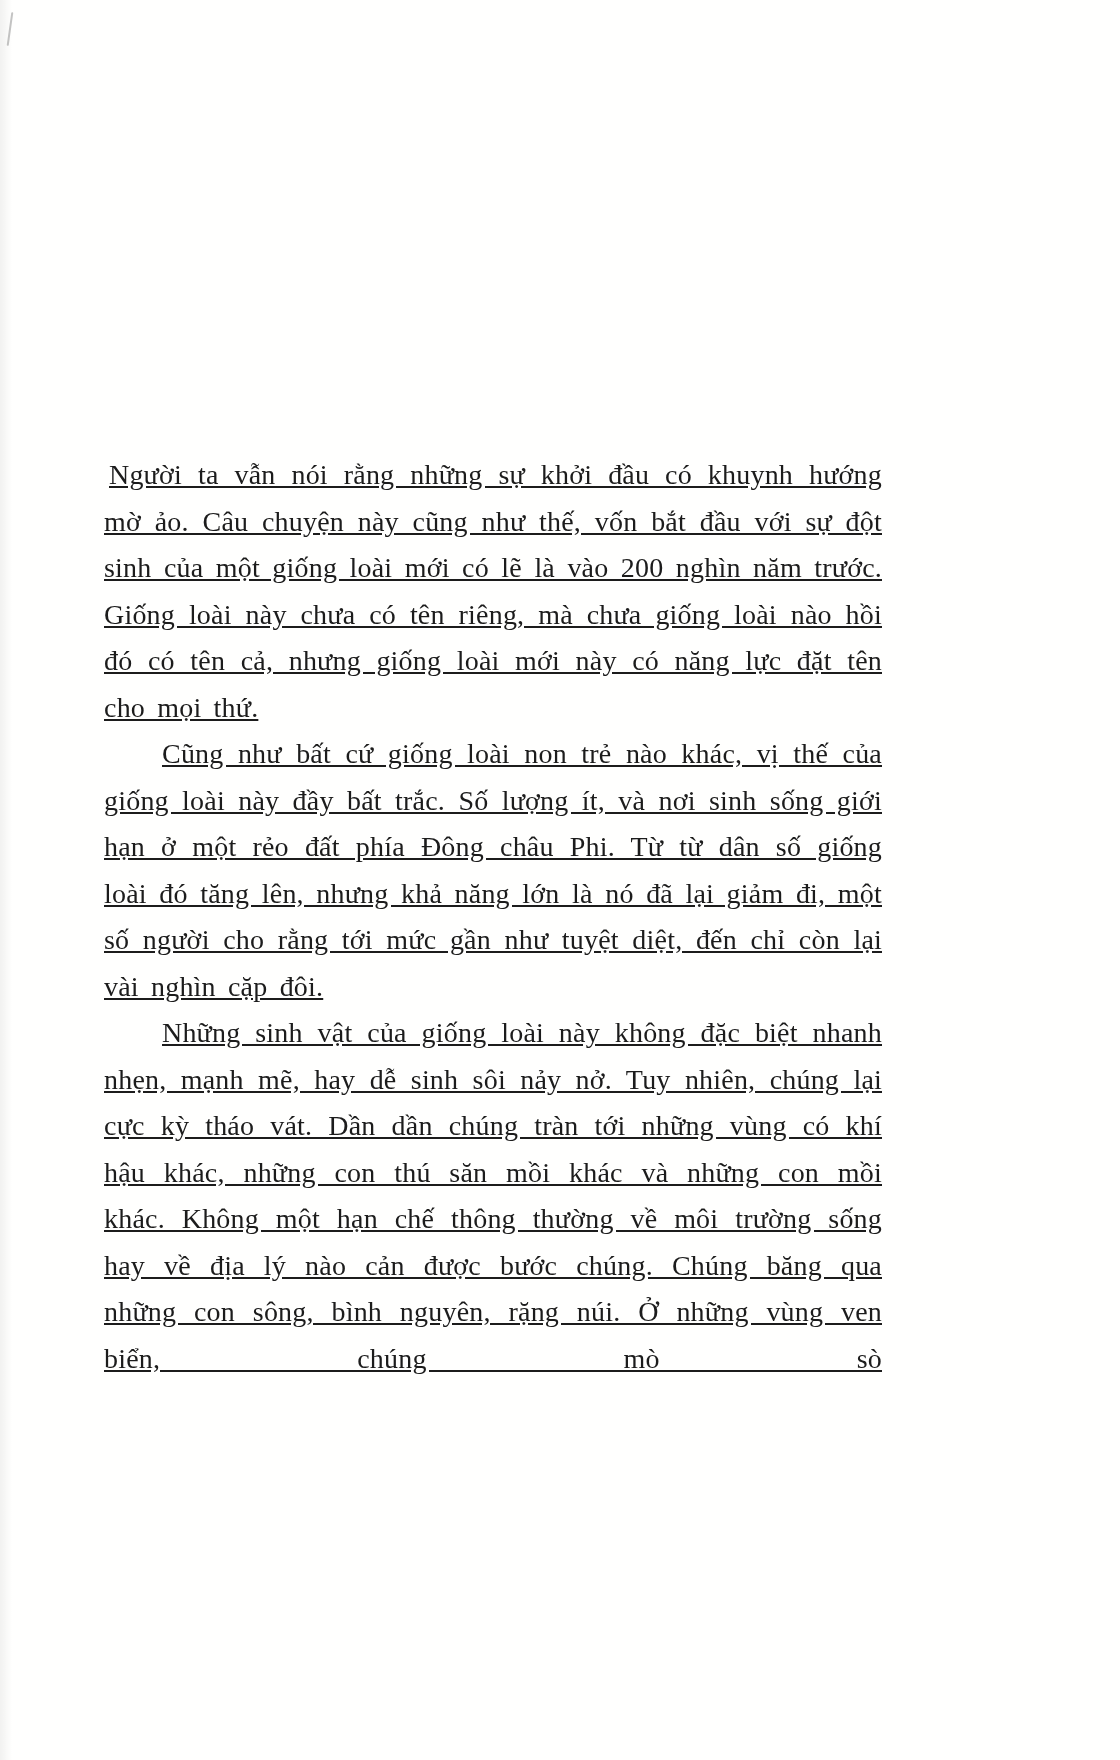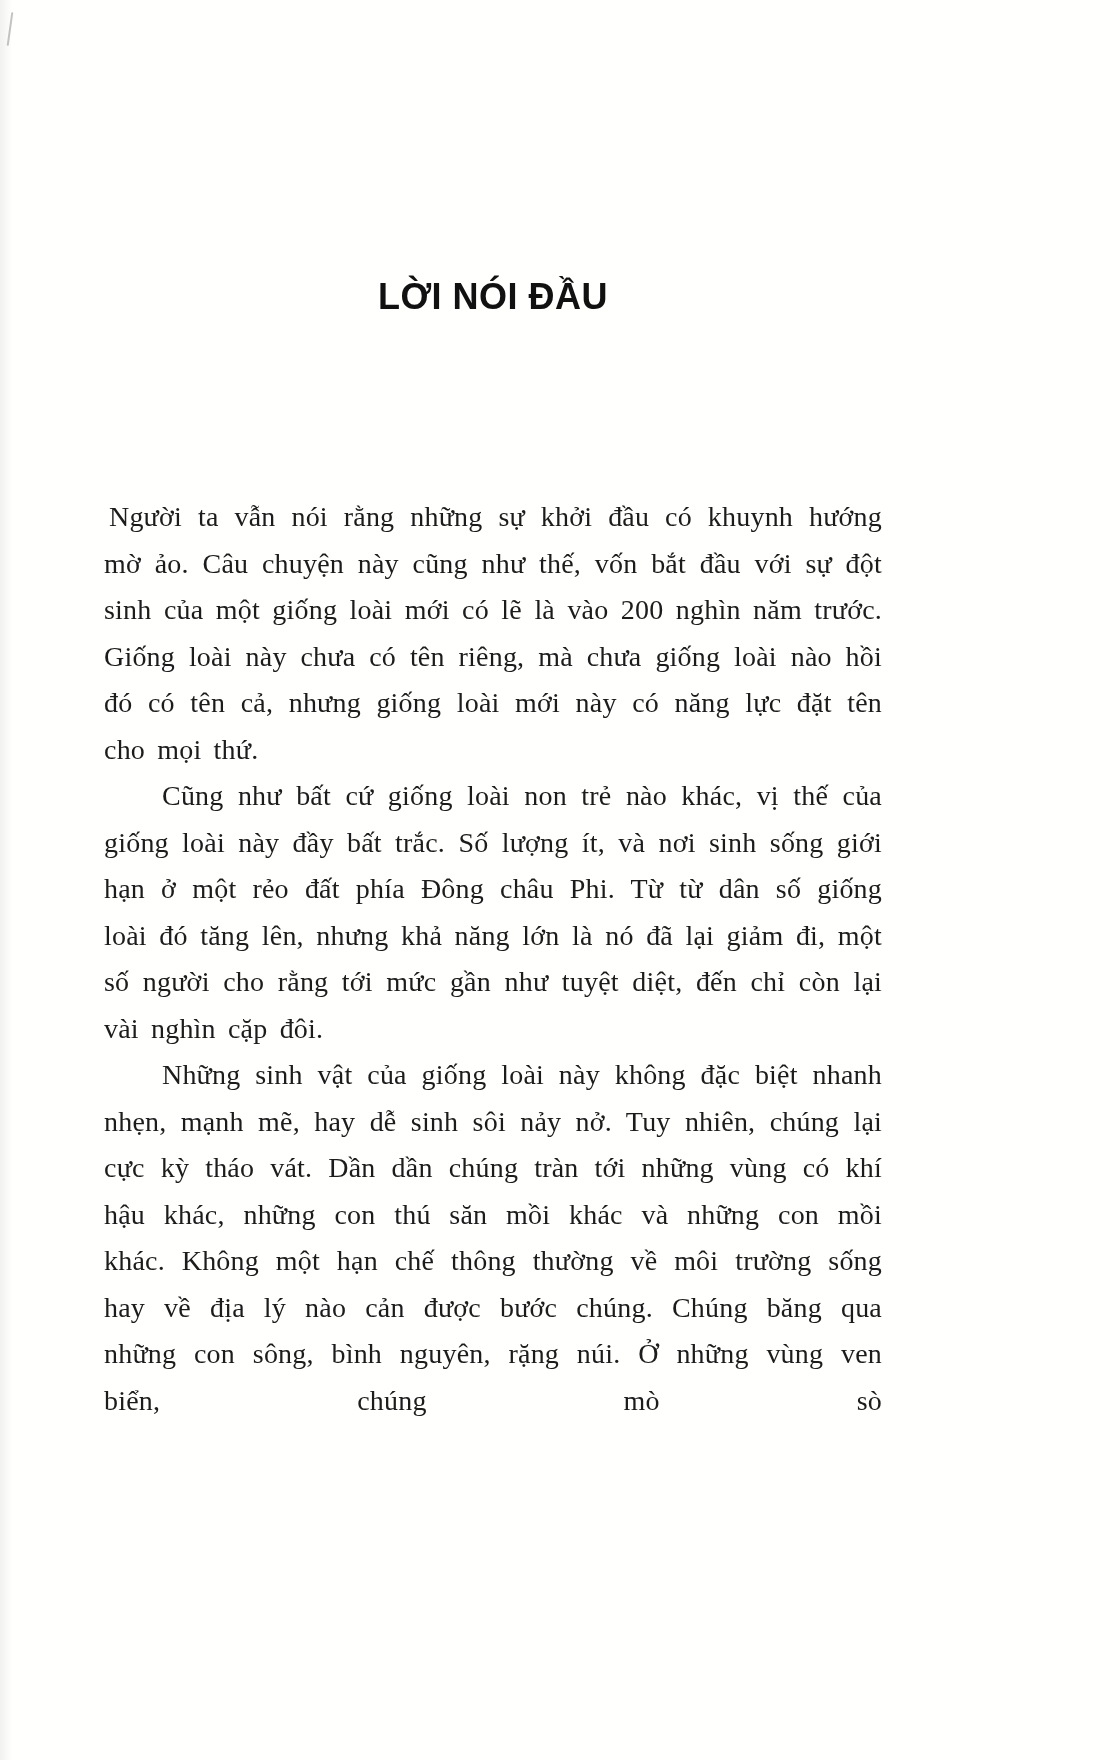--- a/index.html
+++ b/index.html
@@ -45,20 +45,21 @@
     text-align: center;
     font-family: "Liberation Sans", "DejaVu Sans", sans-serif;
     font-weight: 700;
     font-size: 36px;
     letter-spacing: 0.5px;
     color: #111111;
   }
   .body-text {
     margin: 176px 0 0 104px;
     width: 778px;
+    text-decoration: underline;
   }
   .para {
     margin: 0;
     font-size: 28px;
     line-height: 46.5px;
     text-align: justify;
     word-spacing: 5px;
     letter-spacing: 0.2px;
   }
   .para.first {
@@ -71,20 +72,19 @@
   .para.continues {
     text-align-last: justify;
   }
 </style>
 </head>
 <body>
 
 <div class="page">
   <div class="scan-mark"></div>
 
-  <h1 class="title">LỜI NÓI ĐẦU</h1>
 
   <div class="body-text">
     <p class="para first">Người ta vẫn nói rằng những sự khởi đầu có khuynh hướng mờ ảo. Câu chuyện này cũng như thế, vốn bắt đầu với sự đột sinh của một giống loài mới có lẽ là vào 200 nghìn năm trước. Giống loài này chưa có tên riêng, mà chưa giống loài nào hồi đó có tên cả, nhưng giống loài mới này có năng lực đặt tên cho mọi thứ.</p>
     <p class="para indent">Cũng như bất cứ giống loài non trẻ nào khác, vị thế của giống loài này đầy bất trắc. Số lượng ít, và nơi sinh sống giới hạn ở một rẻo đất phía Đông châu Phi. Từ từ dân số giống loài đó tăng lên, nhưng khả năng lớn là nó đã lại giảm đi, một số người cho rằng tới mức gần như tuyệt diệt, đến chỉ còn lại vài nghìn cặp đôi.</p>
     <p class="para indent continues">Những sinh vật của giống loài này không đặc biệt nhanh nhẹn, mạnh mẽ, hay dễ sinh sôi nảy nở. Tuy nhiên, chúng lại cực kỳ tháo vát. Dần dần chúng tràn tới những vùng có khí hậu khác, những con thú săn mồi khác và những con mồi khác. Không một hạn chế thông thường về môi trường sống hay về địa lý nào cản được bước chúng. Chúng băng qua những con sông, bình nguyên, rặng núi. Ở những vùng ven biển, chúng mò sò</p>
   </div>
 </div>
 
 </body></html>

